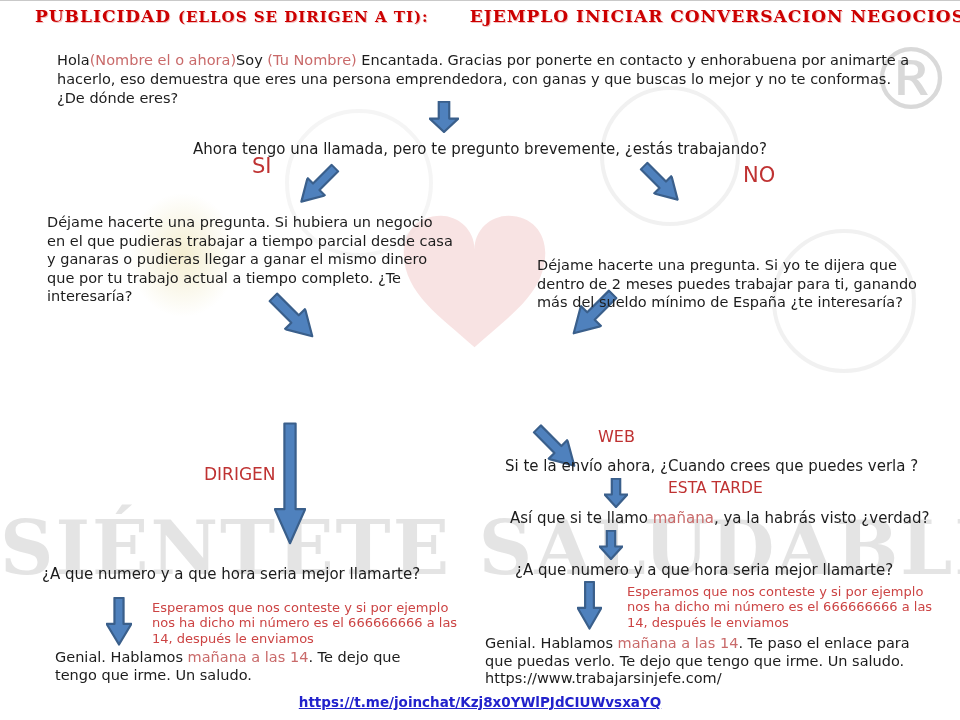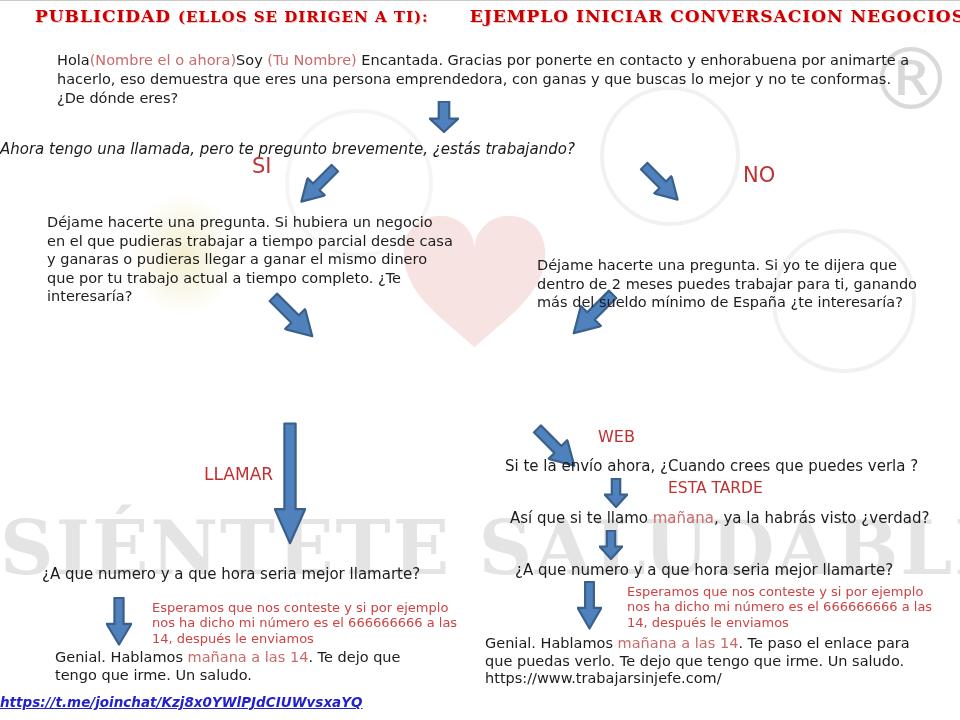--- a/index.html
+++ b/index.html
@@ -16,21 +16,21 @@
     font-weight:bold;font-size:74px;letter-spacing:2px;
     color:rgba(158,158,158,0.28);
   }
   .wm-reg{left:868px;top:28px;font-size:86px;color:rgba(170,170,170,0.45);
     font-family:"DejaVu Sans","Liberation Sans",sans-serif;}
   .ring{position:absolute;z-index:0;border-radius:50%;border:4px solid rgba(185,185,185,0.20);pointer-events:none;}
   .blob{position:absolute;z-index:0;border-radius:50%;pointer-events:none;
     background:radial-gradient(closest-side,rgba(234,224,170,0.55),rgba(234,224,170,0) 72%);}
   
   .txt{position:absolute;z-index:2;color:#1c1c1c;}
-  .center-line{left:0;right:0;font-style:italic;}
+  .center-line{left:0;right:0;text-align:center;}
   .title{
     top:5px;left:0;right:0;text-align:center;white-space:nowrap;
     font-family:"DejaVu Serif","Liberation Serif",serif;
     font-weight:bold;color:#cc0000;letter-spacing:1px;
     text-shadow:1px 1px 0 rgba(204,0,0,0.25);
   }
   .title .big{font-size:17px;padding-left:35px;}
   .title .small{font-size:15px;}
   .body-block{font-size:14.5px;line-height:18.6px;}
   .intro{left:57px;top:50px;width:858px;font-size:14.5px;line-height:19px;}
@@ -106,21 +106,21 @@
   <div class="txt body-block no-block">Déjame hacerte una pregunta. Si yo te dijera que dentro de 2 meses puedes trabajar para ti, ganando más del sueldo mínimo de España ¿te interesaría?</div>
 
   <svg class="arrow" style="left:278px;top:287px;width:30px;height:58px;transform:rotate(-45deg);" viewBox="0 0 40 100" preserveAspectRatio="none">
     <polygon points="13,2 27,2 27,55 39,55 20,97 1,55 13,55" vector-effect="non-scaling-stroke"></polygon>
   </svg>
   <svg class="arrow" style="left:578px;top:284px;width:30px;height:58px;transform:rotate(45deg);" viewBox="0 0 40 100" preserveAspectRatio="none">
     <polygon points="13,2 27,2 27,55 39,55 20,97 1,55 13,55" vector-effect="non-scaling-stroke"></polygon>
   </svg>
 
 
-  <div class="txt llamar-label red-label">LLAMAR</div>
+  <div class="txt llamar-label red-label">DIRIGEN</div>
   <svg class="arrow" style="left:274px;top:420px;width:32px;height:126px;" viewBox="0 0 40 100" preserveAspectRatio="none">
     <polygon points="13,2 27,2 27,70 39,70 20,97 1,70 13,70" vector-effect="non-scaling-stroke"></polygon>
   </svg>
 
   <svg class="arrow" style="left:542px;top:419px;width:28px;height:55px;transform:rotate(-45deg);" viewBox="0 0 40 100" preserveAspectRatio="none">
     <polygon points="13,2 27,2 27,55 39,55 20,97 1,55 13,55" vector-effect="non-scaling-stroke"></polygon>
   </svg>
   <div class="txt web-label red-label">WEB</div>
   <div class="txt web-question">Si te la envío ahora, ¿Cuando crees que puedes verla ?</div>
   <svg class="arrow" style="left:604px;top:477px;width:24px;height:30px;" viewBox="0 0 40 100" preserveAspectRatio="none">

